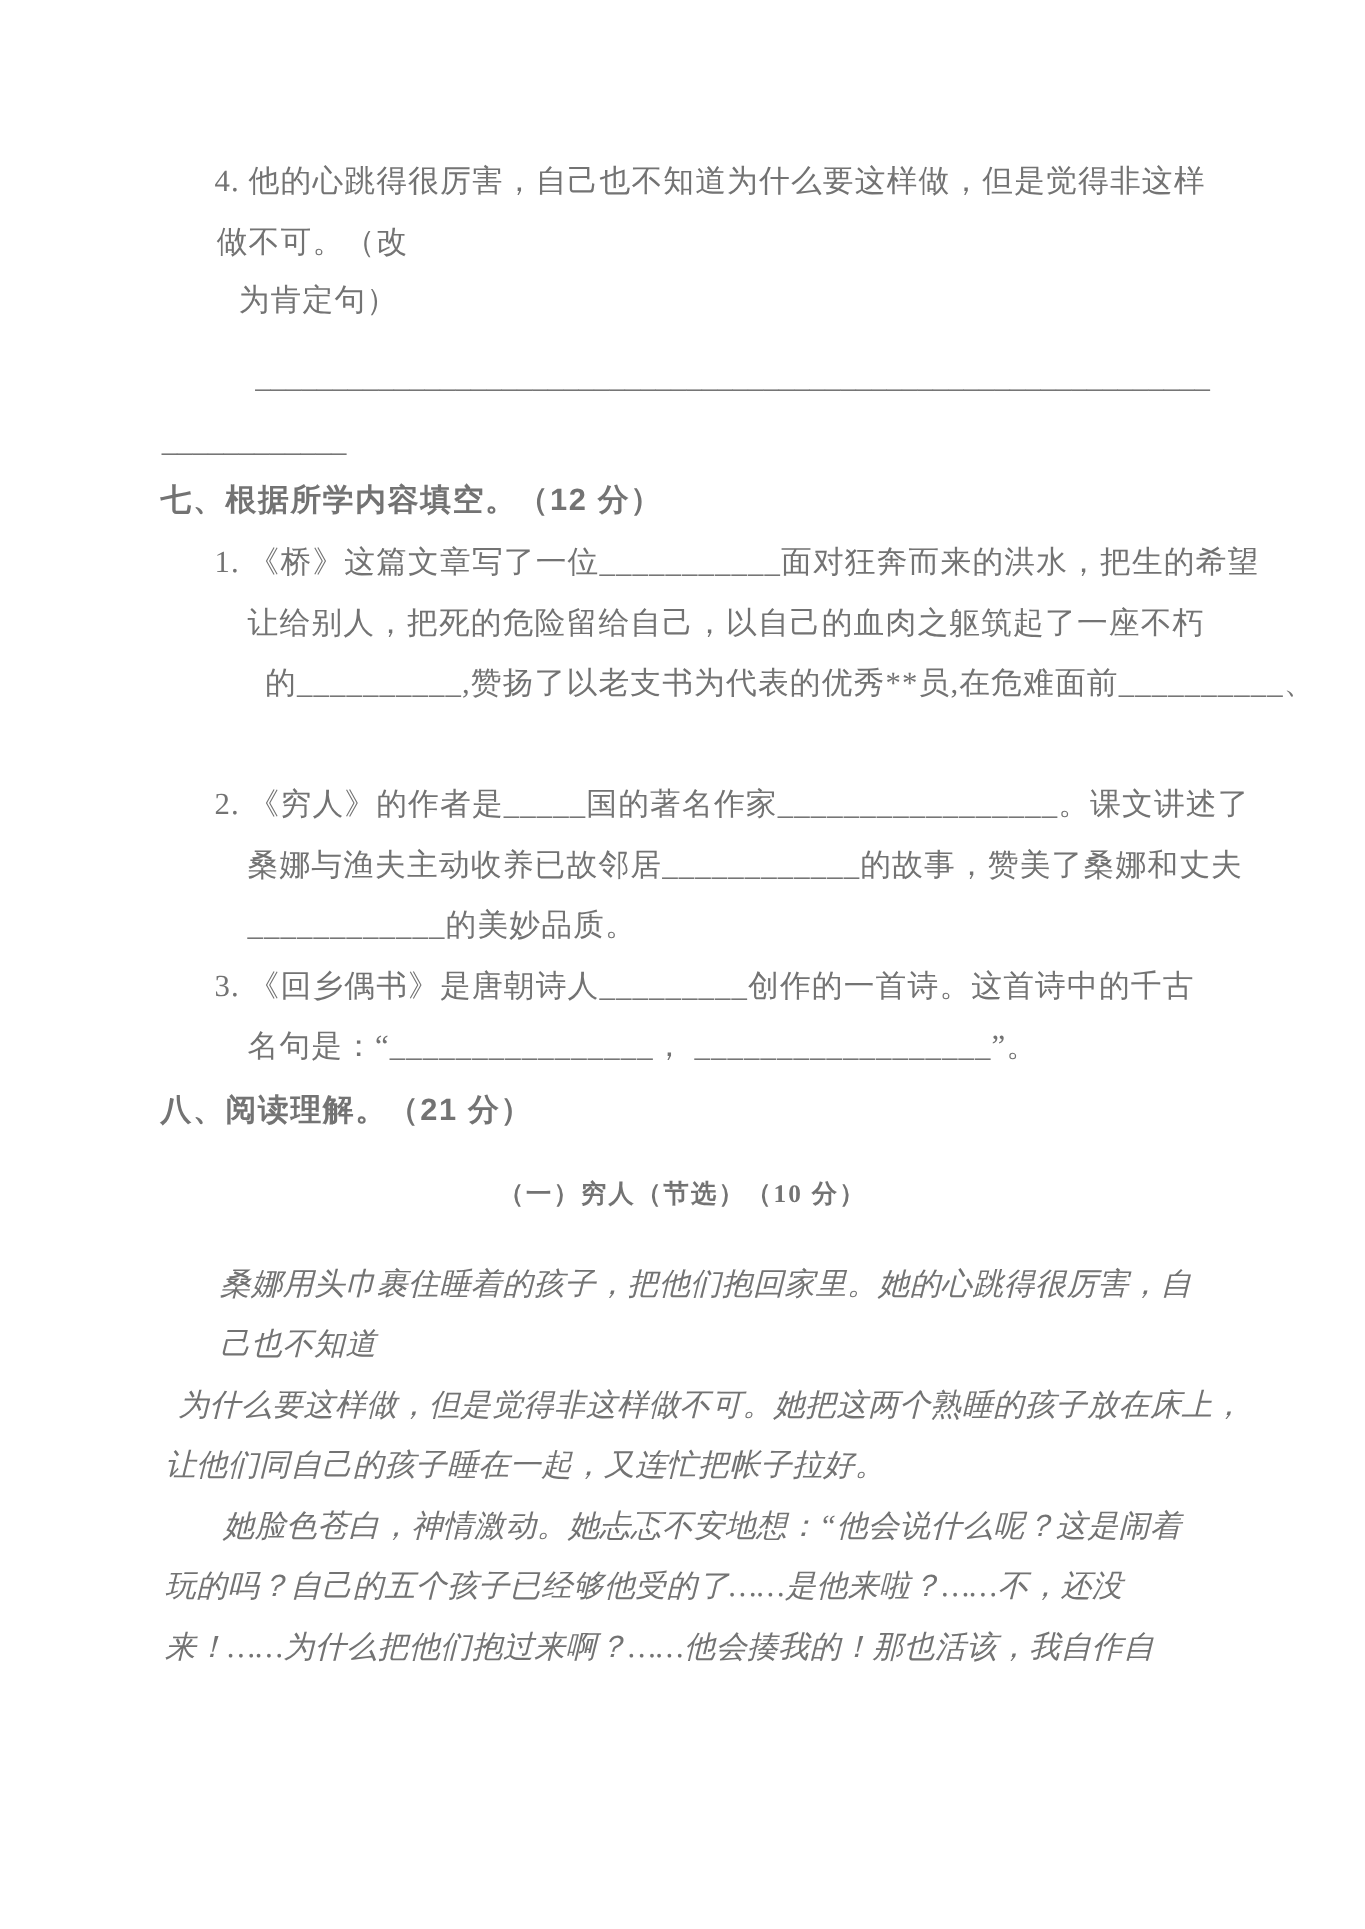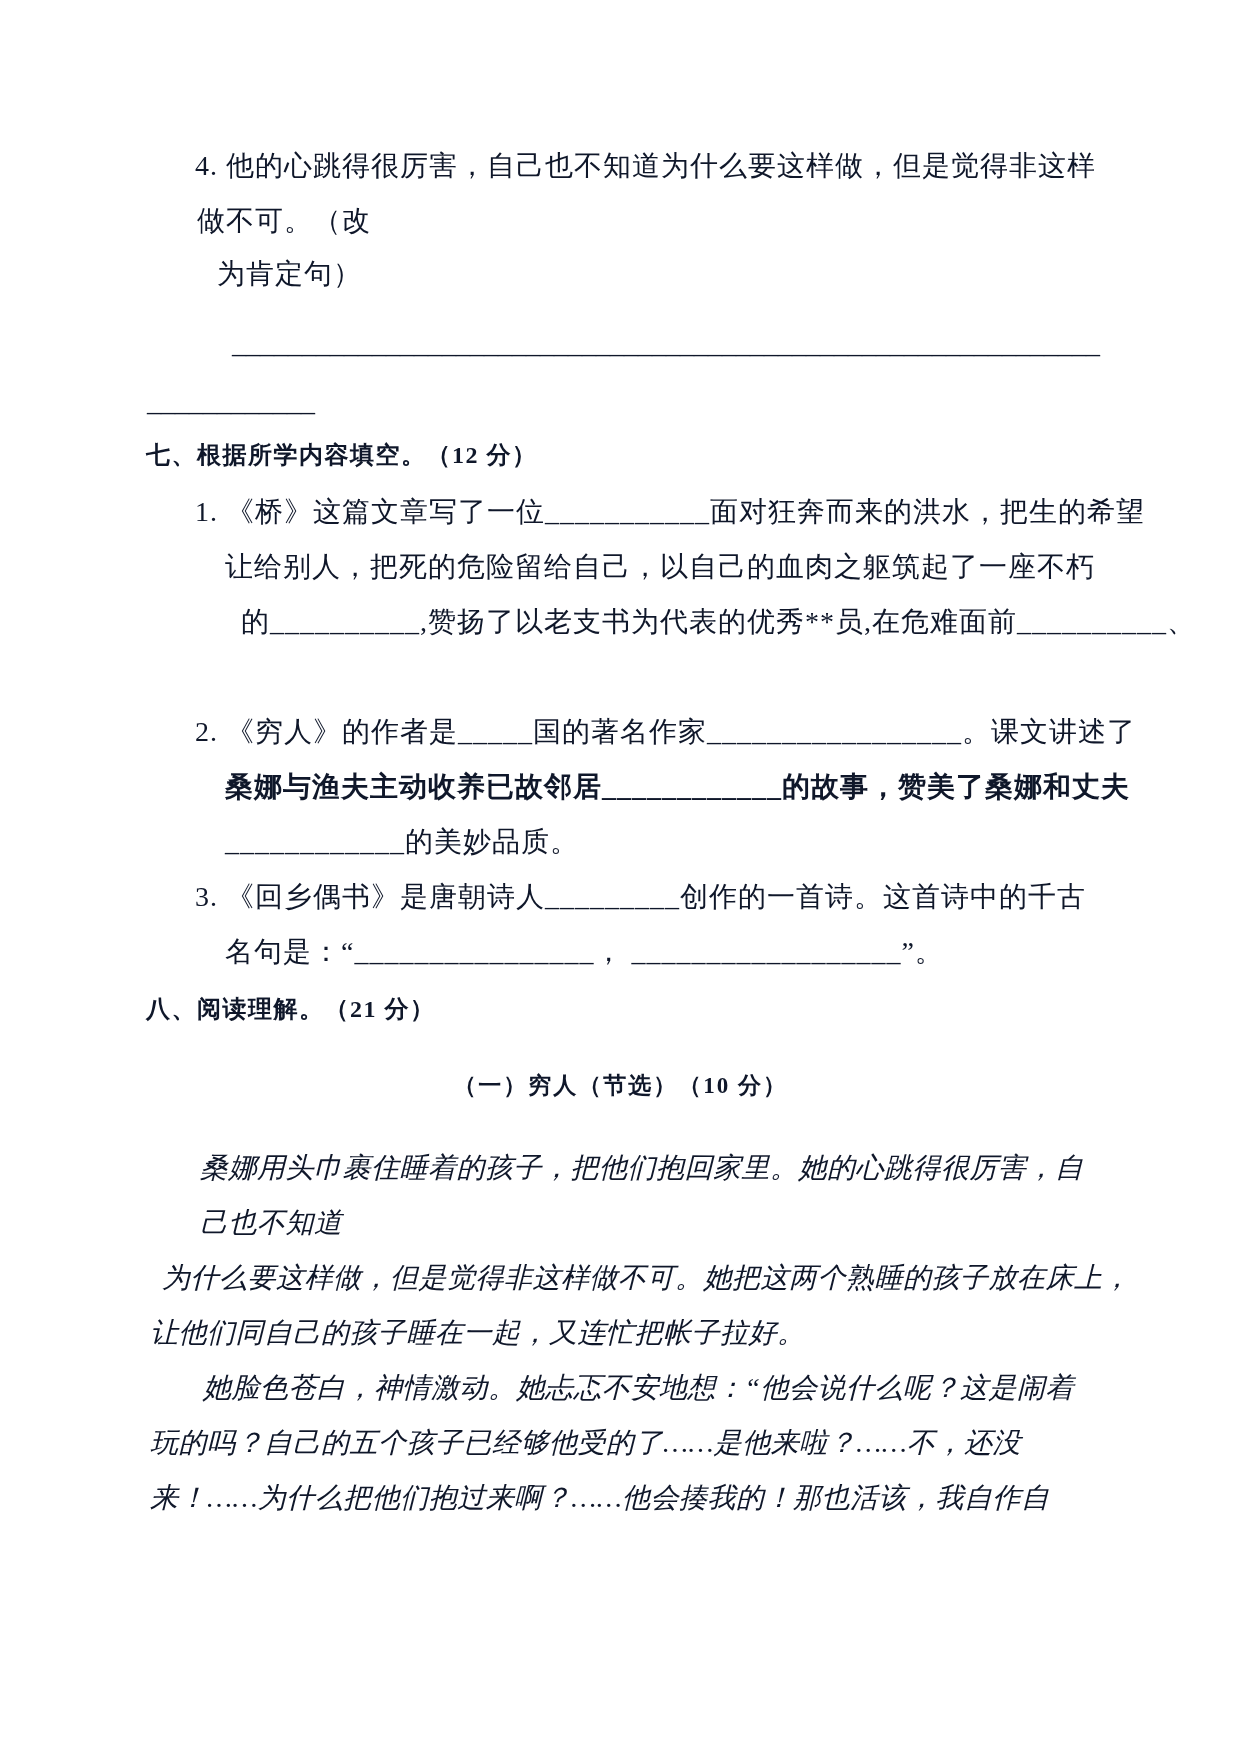--- a/index.html
+++ b/index.html
@@ -13,27 +13,27 @@
     color: #000000;
     overflow: hidden;
   }
   .line {
     position: absolute;
     white-space: pre;
     font-family: "Liberation Serif", "DejaVu Serif", serif;
     font-size: 28px;
     line-height: 36px;
     letter-spacing: 1px;
-    color: #0f172a;
+    color: #737373;
   }
   .song { font-family: "Liberation Serif", "DejaVu Serif", serif; }
   .hei  {
-    font-family: Liberation Serif, serif;
+    font-family: Liberation Sans, sans-serif;
     font-weight: bold;
-    font-size: 24px;
+    font-size: 28px;
     letter-spacing: 1.5px;
   }
   .subhead {
     left: 0;
     width: 100%;
     text-align: center;
     font-family: "Liberation Serif", "DejaVu Serif", serif;
     font-weight: bold;
     font-size: 23px;
     letter-spacing: 2px;
@@ -57,21 +57,21 @@
   <div class="line song blankline" style="left:232px; top:326px;">______________________________________________________________</div>
   <div class="line song blankline" style="left:147px; top:384px;">____________</div>
 
   <div class="line hei" style="left:146px; top:437px;">七、根据所学内容填空。（12 分）</div>
 
   <div class="line song" style="left:195px; top:494px;">1. 《桥》这篇文章写了一位___________面对狂奔而来的洪水，把生的希望</div>
   <div class="line song" style="left:225px; top:549px;">让给别人，把死的危险留给自己，以自己的血肉之躯筑起了一座不朽</div>
   <div class="line song" style="left:225px; top:604px;margin-left:16px;">的__________,赞扬了以老支书为代表的优秀**员,在危难面前__________、</div>
 
   <div class="line song" style="left:195px; top:714px;">2. 《穷人》的作者是_____国的著名作家_________________。课文讲述了</div>
-  <div class="line song" style="left:225px; top:769px;font-weight:bold;">桑娜与渔夫主动收养已故邻居____________的故事，赞美了桑娜和丈夫</div>
+  <div class="line song" style="left:225px; top:769px;">桑娜与渔夫主动收养已故邻居____________的故事，赞美了桑娜和丈夫</div>
   <div class="line song" style="left:225px; top:824px;">____________的美妙品质。</div>
 
   <div class="line song" style="left:195px; top:879px;">3. 《回乡偶书》是唐朝诗人_________创作的一首诗。这首诗中的千古</div>
   <div class="line song" style="left:225px; top:934px;">名句是：“________________， __________________”。</div>
 
   <div class="line hei" style="left:146px; top:991px;">八、阅读理解。（21 分）</div>
 
   <div class="line subhead" style="top:1068px;">（一）穷人（节选）（10 分）</div>
 
   <div class="line kai" style="left:200px; top:1150px;">桑娜用头巾裹住睡着的孩子，把他们抱回家里。她的心跳得很厉害，自</div>

